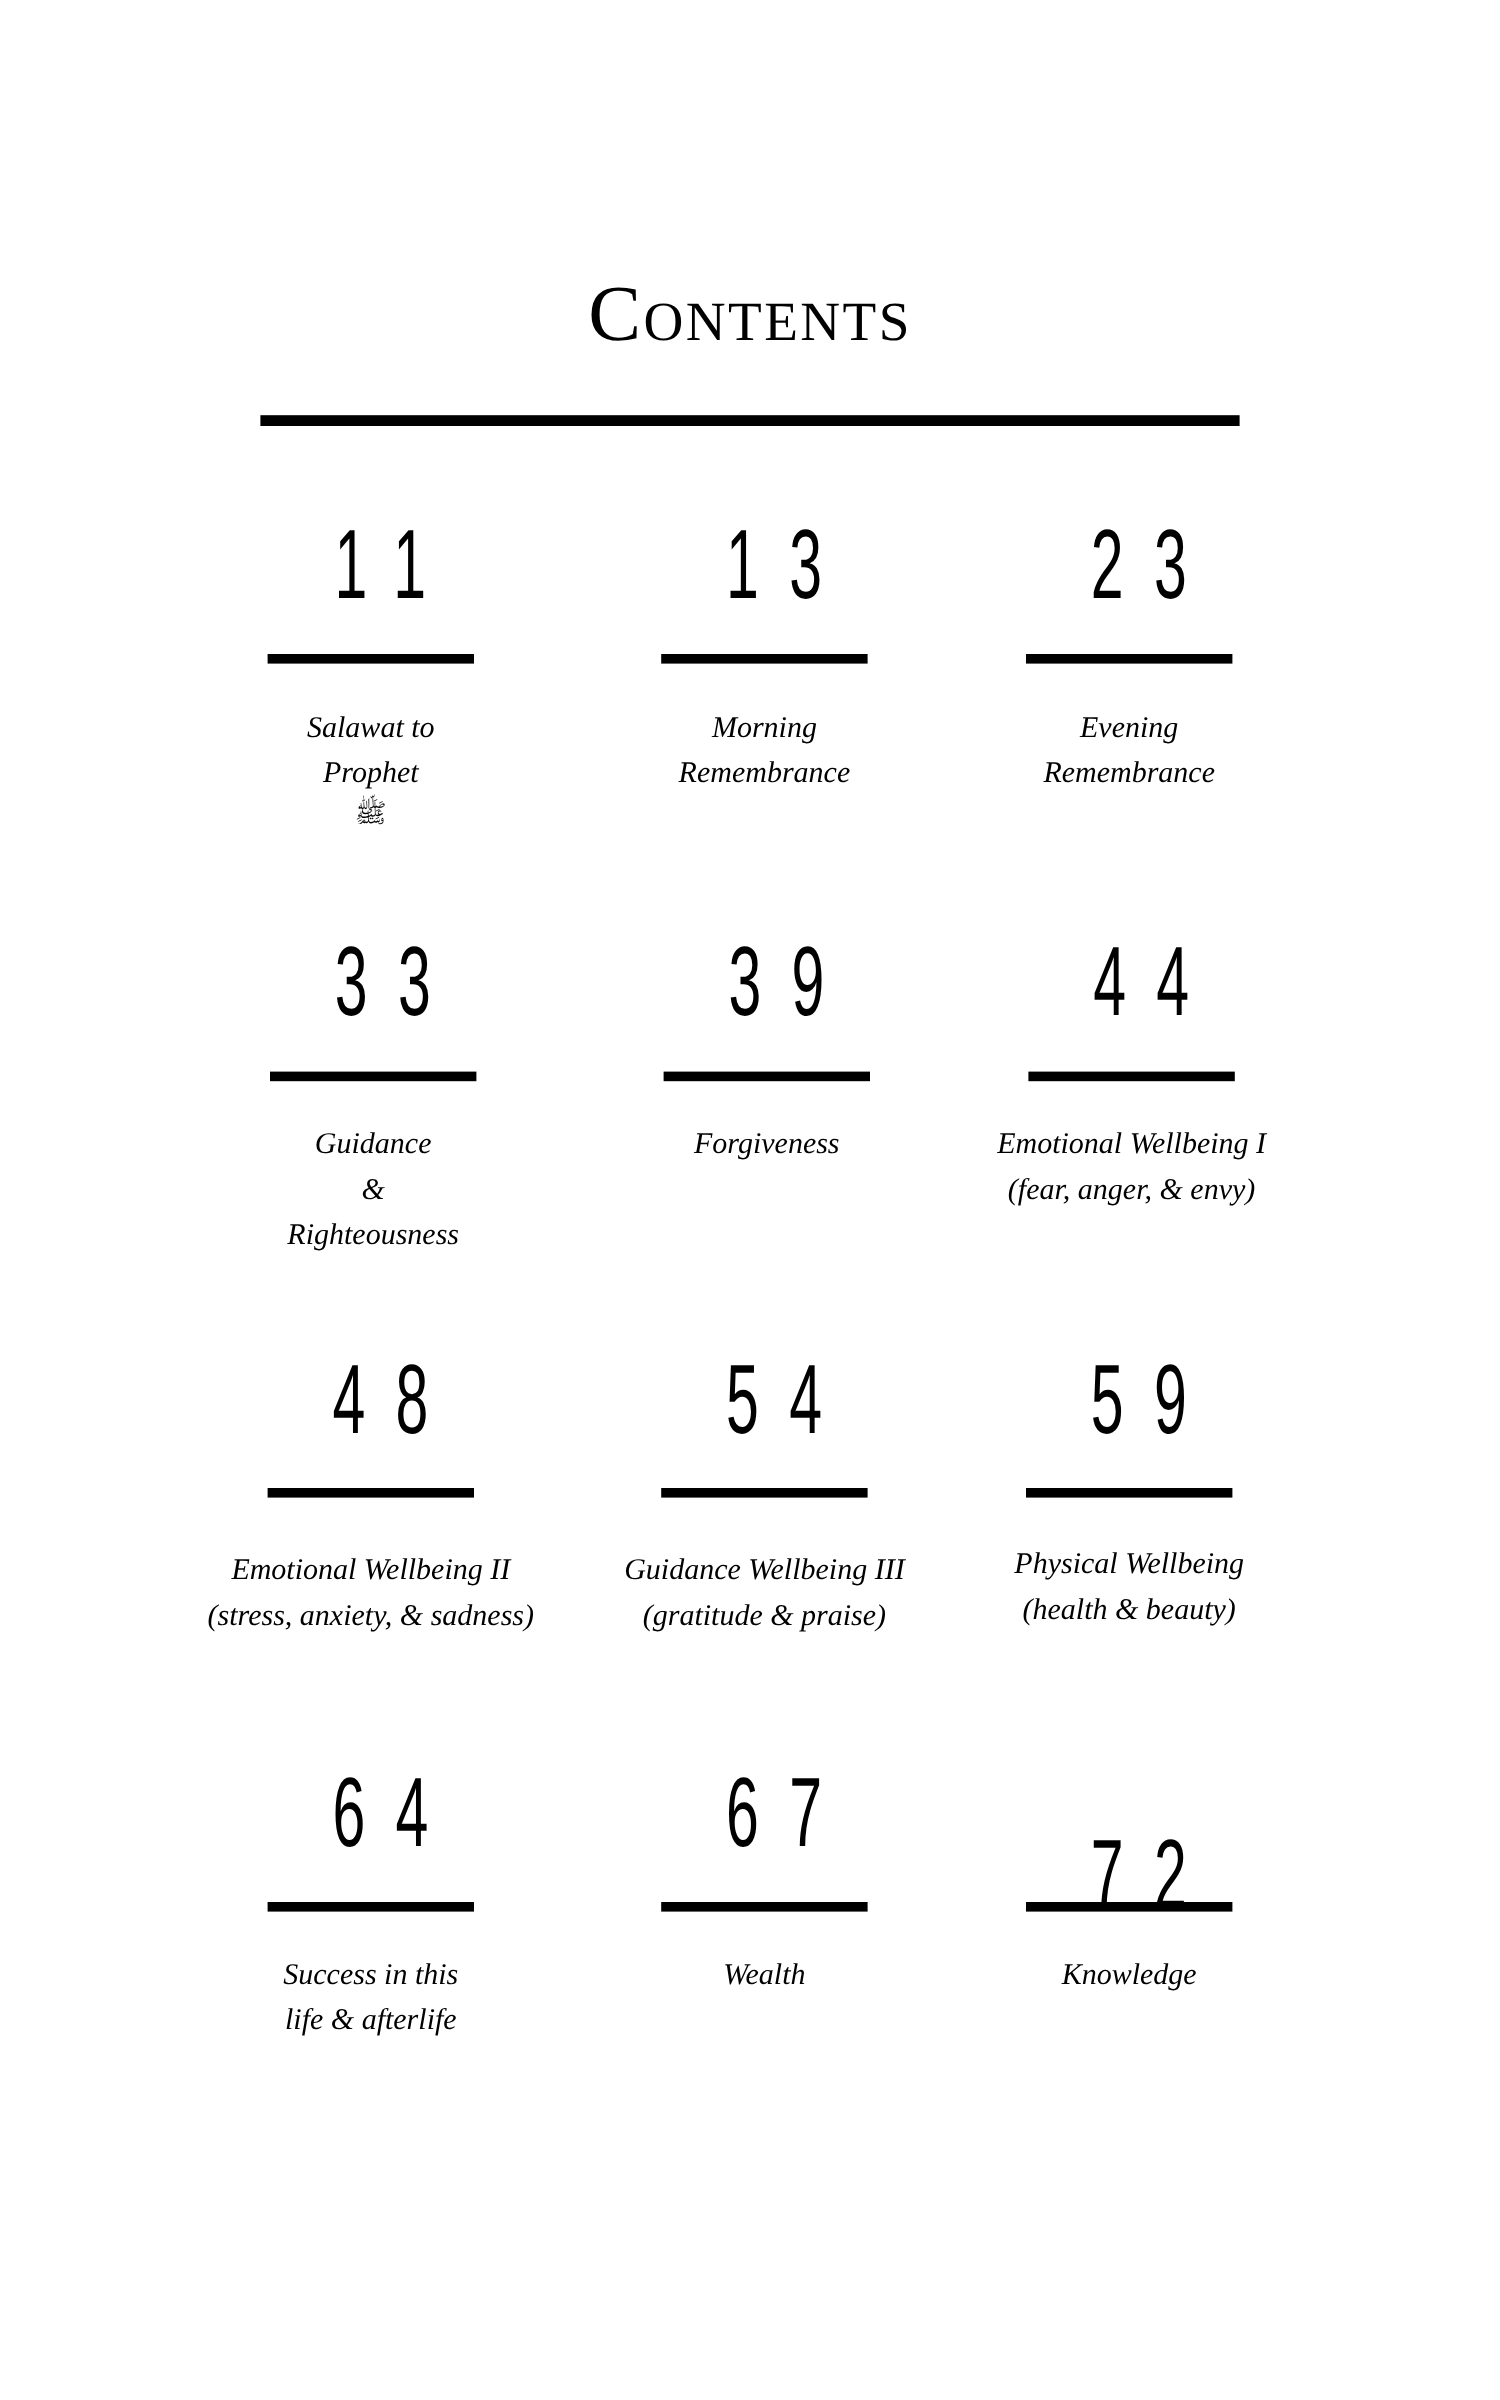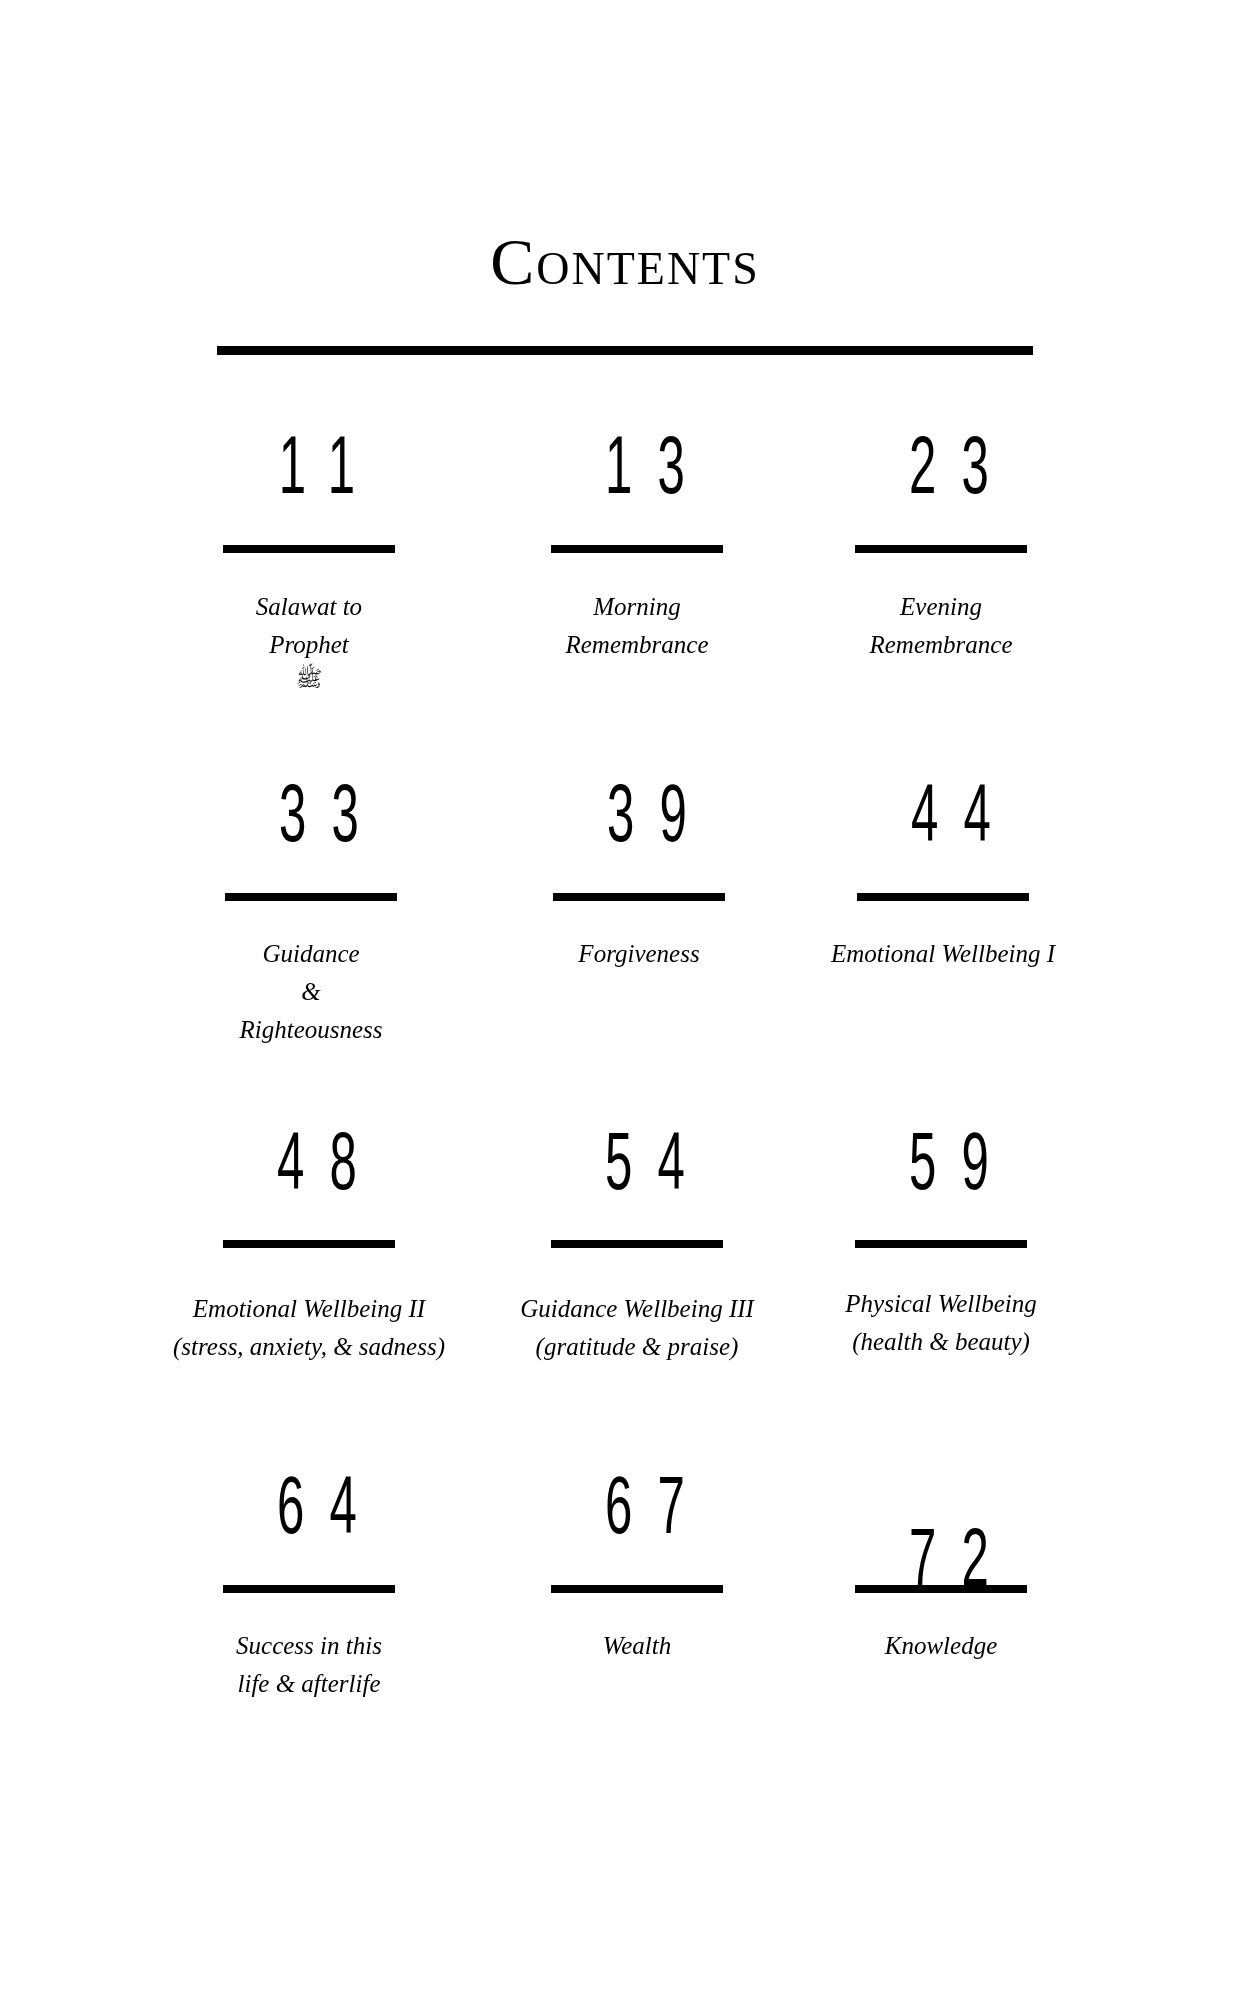--- a/index.html
+++ b/index.html
@@ -48,21 +48,21 @@
     width: 340px;
     margin-left: -170px;
   }
   .num-wrap {
     position: absolute;
     left: 0;
     width: 340px;
     height: 70px;
     display: flex;
     justify-content: center;
-    align-items: flex-end;
+    align-items: center;
   }
   .num {
     display: inline-block;
     font-family: "Liberation Sans", "DejaVu Sans", sans-serif;
     font-size: 82px;
     line-height: 82px;
     letter-spacing: 42px;
     margin-right: -42px;
     transform: scaleX(0.6);
     transform-origin: center top;
@@ -162,20 +162,21 @@
     </div>
   </div>
 
   <div class="entry" style="left:943px; top:0;">
     <div class="num-wrap" style="top:784px;">
         <span class="num">44</span>
       </div>
     <div class="rule" style="top:893px;"></div>
     <div class="label" style="top:935px;">
       <span class="label-line">Emotional Wellbeing I</span>
+      <span class="label-line">(fear, anger, &amp; envy)</span>
     </div>
   </div>
 
   <div class="entry" style="left:309px; top:0;">
     <div class="num-wrap" style="top:1132px;">
         <span class="num">48</span>
       </div>
     <div class="rule" style="top:1240px;"></div>
     <div class="label" style="top:1290px;">
       <span class="label-line">Emotional Wellbeing II</span>

